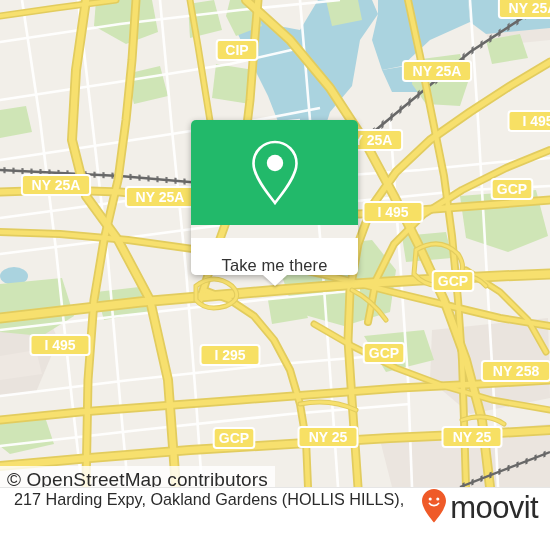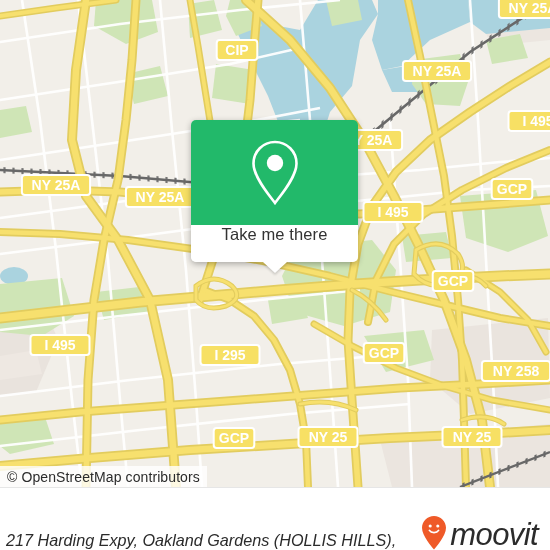--- a/index.html
+++ b/index.html
@@ -15,21 +15,21 @@
     position:absolute;left:0;top:0;width:550px;height:487px;
     background:#f2efe9;overflow:hidden;
   }
   #map svg{position:absolute;left:0;top:0;}
 
   
   #attrib{
     position:absolute;left:0;top:466px;
     background:rgba(255,255,255,.80);
     padding:3px 7px 4px 7px;
-    font-size:14px;color:#2b2b2b;
+    font-size:19px;color:#2b2b2b;
     letter-spacing:.1px;
     white-space:nowrap;
   }
 
   
   #popup{
     position:absolute;left:191px;top:120px;width:167px;
     border-radius:5px;
     box-shadow:0 2px 6px rgba(0,0,0,.30);
     overflow:visible;
@@ -38,22 +38,23 @@
   #popup-top{
     background:#22b96a;
     height:105px;
     border-radius:5px 5px 0 0;
     display:flex;align-items:center;justify-content:center;
   }
   #popup-bottom{
     background:#ffffff;
     height:37px;
     border-radius:0 0 5px 5px;
-    display:flex;align-items:flex-start;justify-content:center;
+    display:flex;align-items:flex-end;justify-content:center;
     position:relative;
+    margin-top:13px;
   }
   #popup-label{
     font-size:16.5px;color:#333333;letter-spacing:.1px;
   }
   #popup-tail{
     position:absolute;left:50%;top:100%;
     margin-left:-12px;
     width:0;height:0;
     border-left:12px solid transparent;
     border-right:12px solid transparent;
@@ -64,22 +65,22 @@
   
   #footer{
     position:absolute;left:0;top:487px;width:550px;height:63px;
     background:#ffffff;
     border-top:1px solid #e6e6e6;
     overflow:hidden;
   }
   #footer-watermark{position:absolute;left:0;top:-487px;opacity:.07;}
   #footer-inner{
     position:relative;
-    display:flex;align-items:flex-end;justify-content:space-between;
-    height:63px;padding:0 8px 0 6px;box-sizing:border-box;font-style:italic;
+    display:flex;align-items:flex-start;justify-content:space-between;
+    height:63px;padding:0 8px 0 14px;box-sizing:border-box;
   }
   #address{
     font-size:16.2px;line-height:22px;color:#2b2b2b;
     max-width:400px;
   }
   #logo{display:flex;align-items:center;gap:3px;padding-right:4px;}
   #logo-word{
     font-size:31px;color:#2b2b2b;letter-spacing:-.6px;
     font-weight:500;line-height:1;
     position:relative;top:1px;

